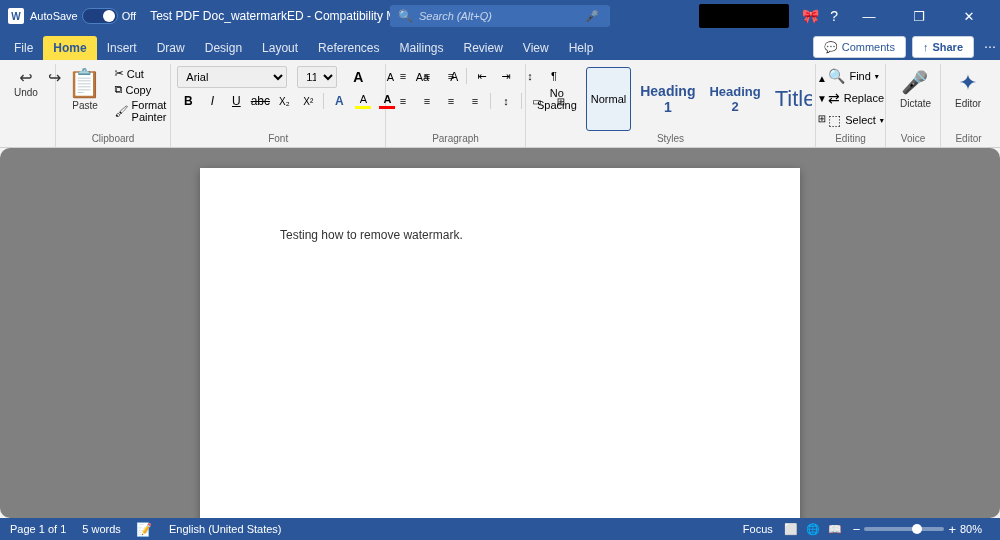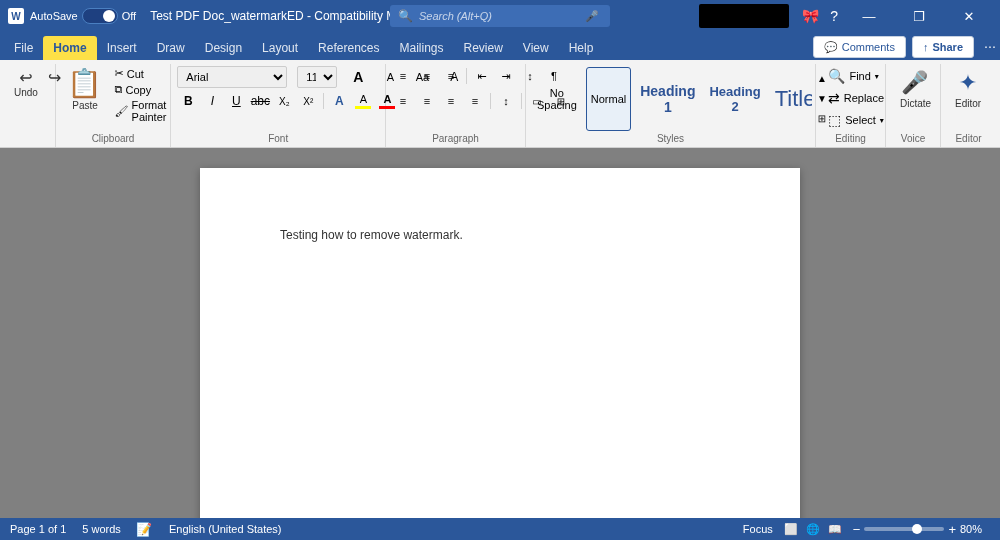--- a/index.html
+++ b/index.html
@@ -122,20 +122,21 @@
     .action-btn-icon { font-size: 22px; }
 
     
     .doc-area {
       flex: 1;
       background: #808080;
       overflow: auto;
       display: flex;
       justify-content: center;
       padding: 20px;
+      border-radius: 10px;
     }
     .doc-page {
       background: white;
       width: 600px;
       min-height: 480px;
       box-shadow: 0 2px 8px rgba(0,0,0,0.3);
       padding: 60px 80px;
       position: relative;
       flex-shrink: 0;
     }

